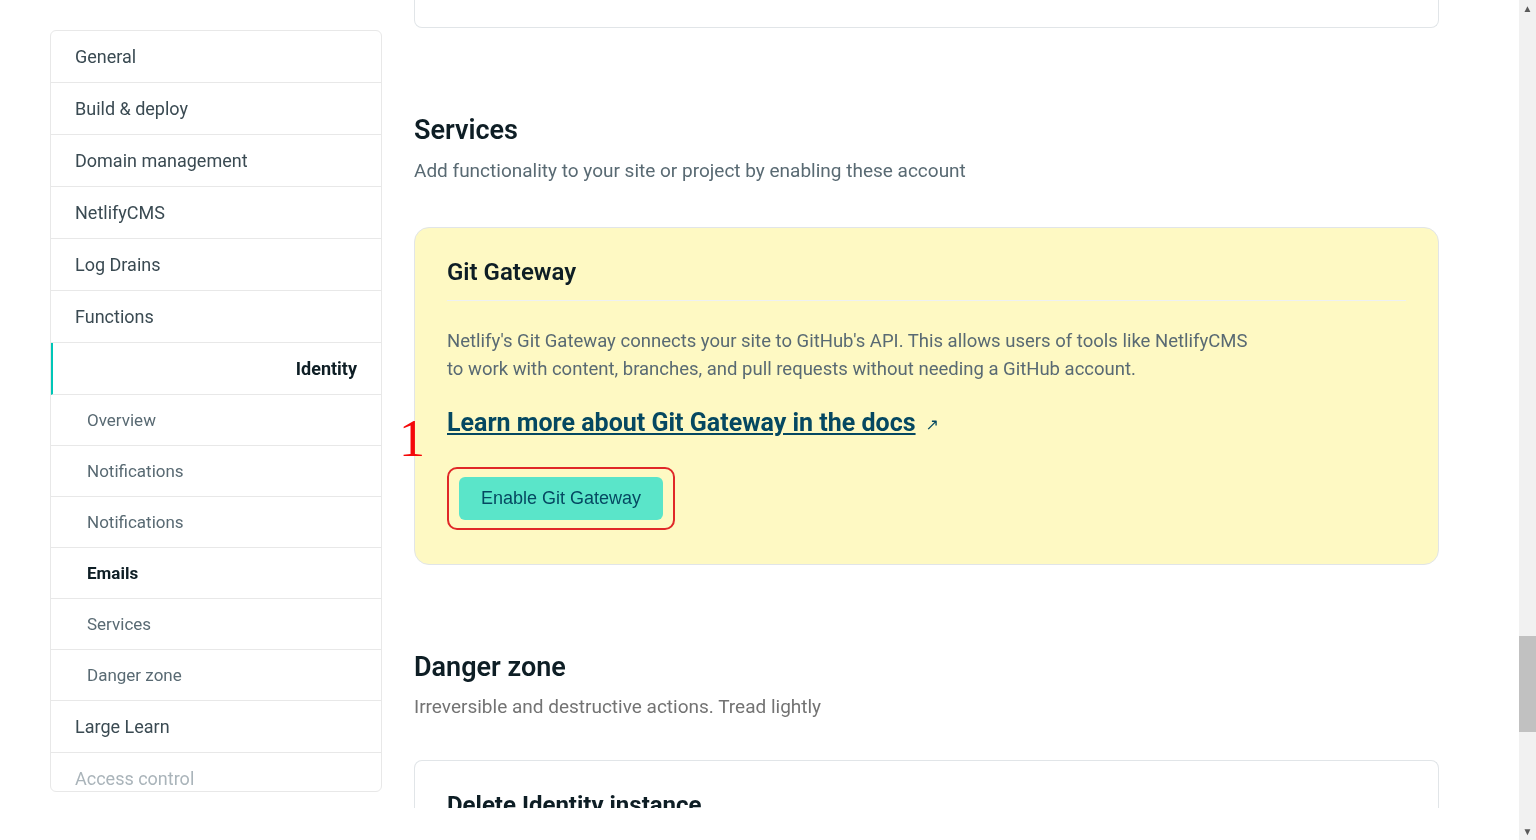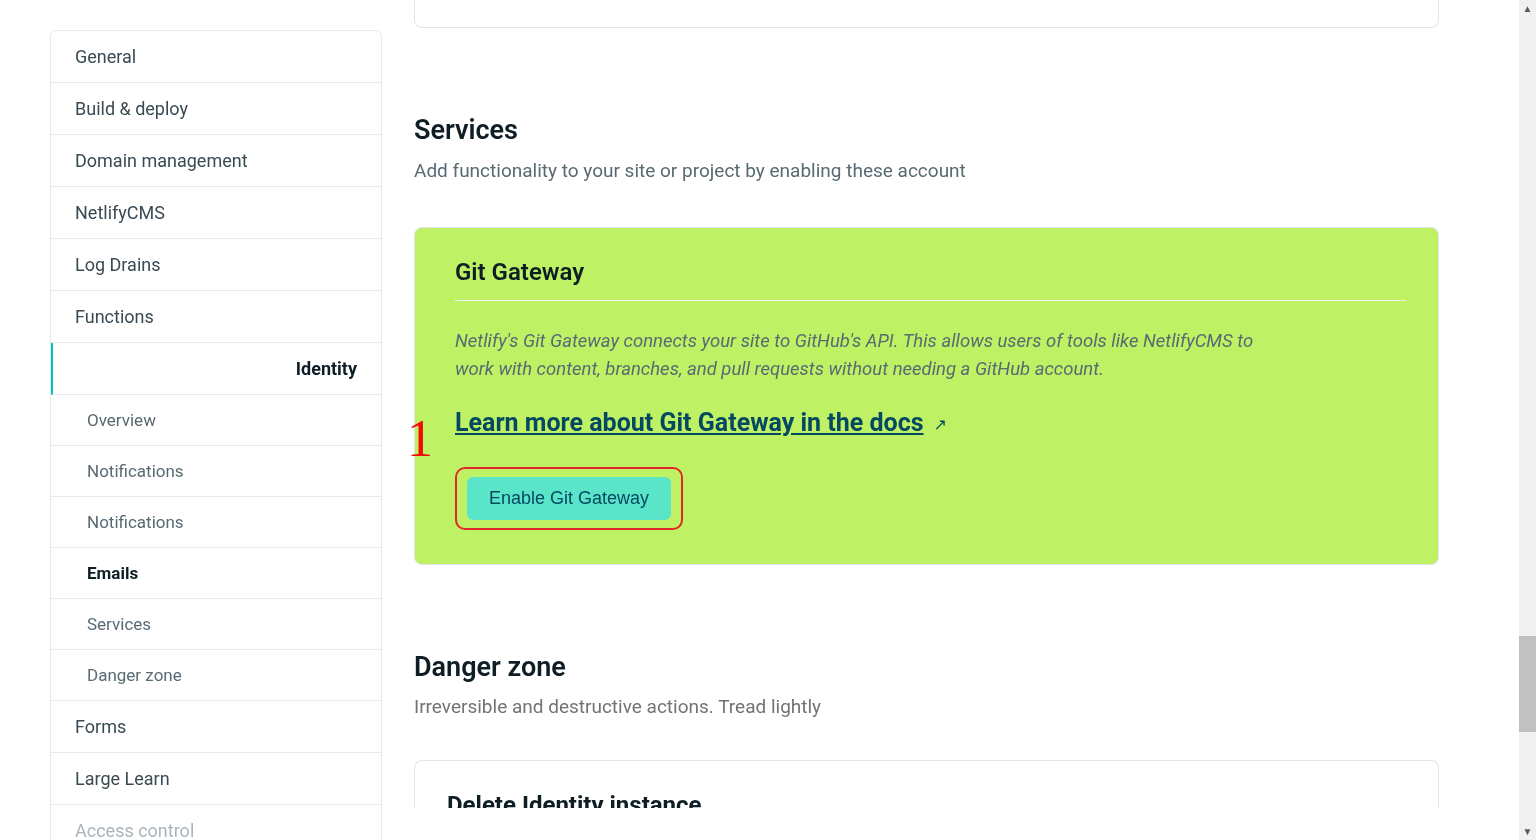--- a/index.html
+++ b/index.html
@@ -84,40 +84,39 @@
       margin-bottom: 12px;
     }
     .section-desc {
       font-size: 19px;
       color: #596a73;
       margin-bottom: 42px;
       line-height: 1.4;
     }
     .card {
       border: 1px solid #e1e5e8;
-      border-radius: 8px;
-      padding: 30px 32px 34px 40px;
-      background: #bef264;
+      border-radius: 15px;
+      padding: 30px 32px 34px 32px;
+      background: #fef9c3;
       margin-bottom: 86px;
     }
     .card-title {
       font-size: 24px;
       font-weight: 600;
       color: #0e1e25;
       padding-bottom: 14px;
       border-bottom: 1px solid #eef1f3;
       margin-bottom: 26px;
     }
     .card-text {
       font-size: 18.5px;
       color: #596a73;
       line-height: 1.55;
       margin-bottom: 24px;
       max-width: 820px;
-      font-style: italic;
     }
     .learn-more-row {
       margin-bottom: 30px;
     }
     .learn-more-link {
       font-size: 25px;
       font-weight: 700;
       color: #054861;
       text-decoration: underline;
       cursor: pointer;
@@ -219,21 +218,20 @@
       <a class="sidebar-item">NetlifyCMS</a>
       <a class="sidebar-item">Log Drains</a>
       <a class="sidebar-item">Functions</a>
       <a class="sidebar-item active">Identity</a>
       <a class="sidebar-subitem">Overview</a>
       <a class="sidebar-subitem">Notifications</a>
       <a class="sidebar-subitem">Notifications</a>
       <a class="sidebar-subitem current">Emails</a>
       <a class="sidebar-subitem">Services</a>
       <a class="sidebar-subitem">Danger zone</a>
-      <a class="sidebar-item">Forms</a>
       <a class="sidebar-item">Large Learn</a>
       <a class="sidebar-item" style="color:#aab4ba;border-bottom:none;padding-bottom:2px">Access control</a>
     </nav>
 
     <main class="main">
       <div class="top-card"></div>
 
       <h2 class="section-title">Services</h2>
       <p class="section-desc">Add functionality to your site or project by enabling these account</p>
 

